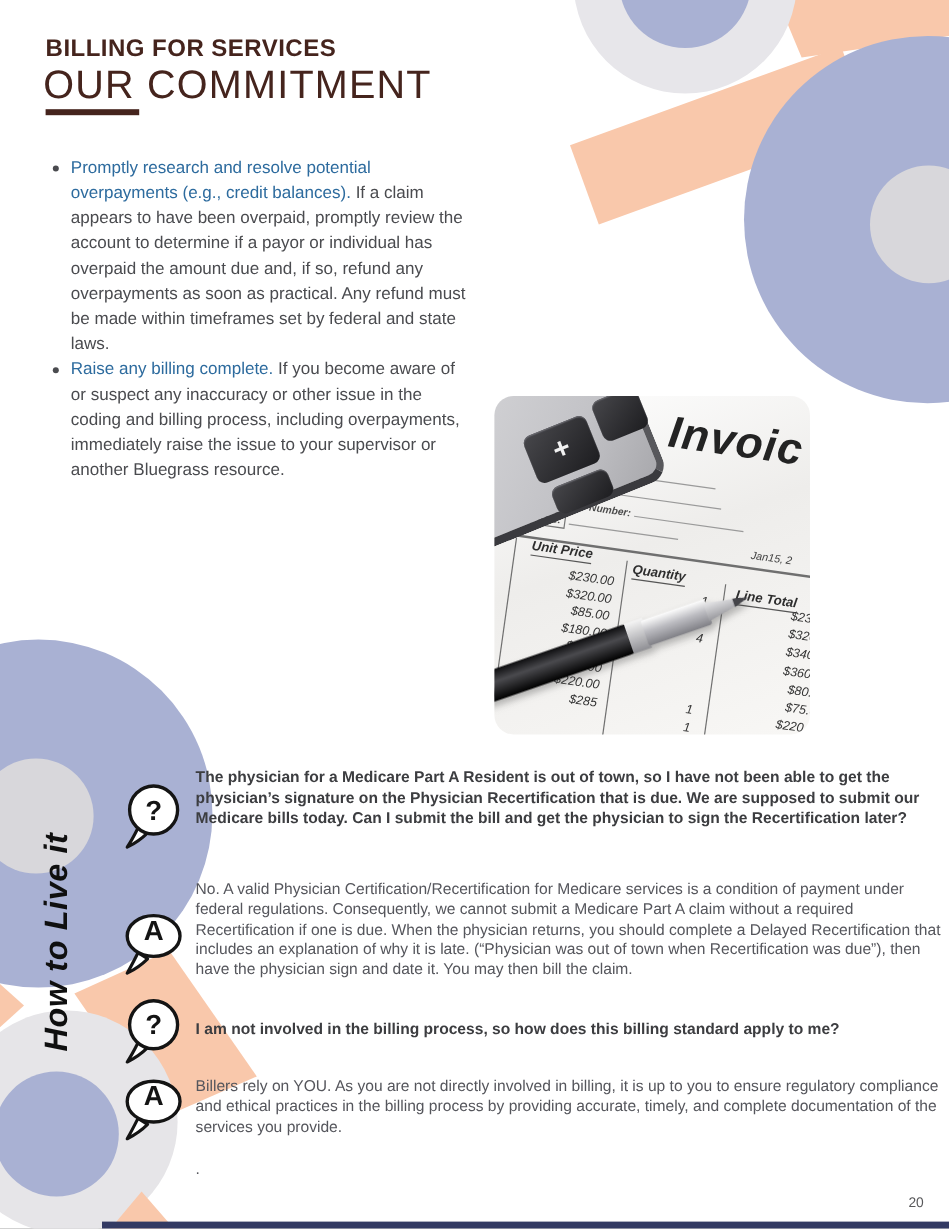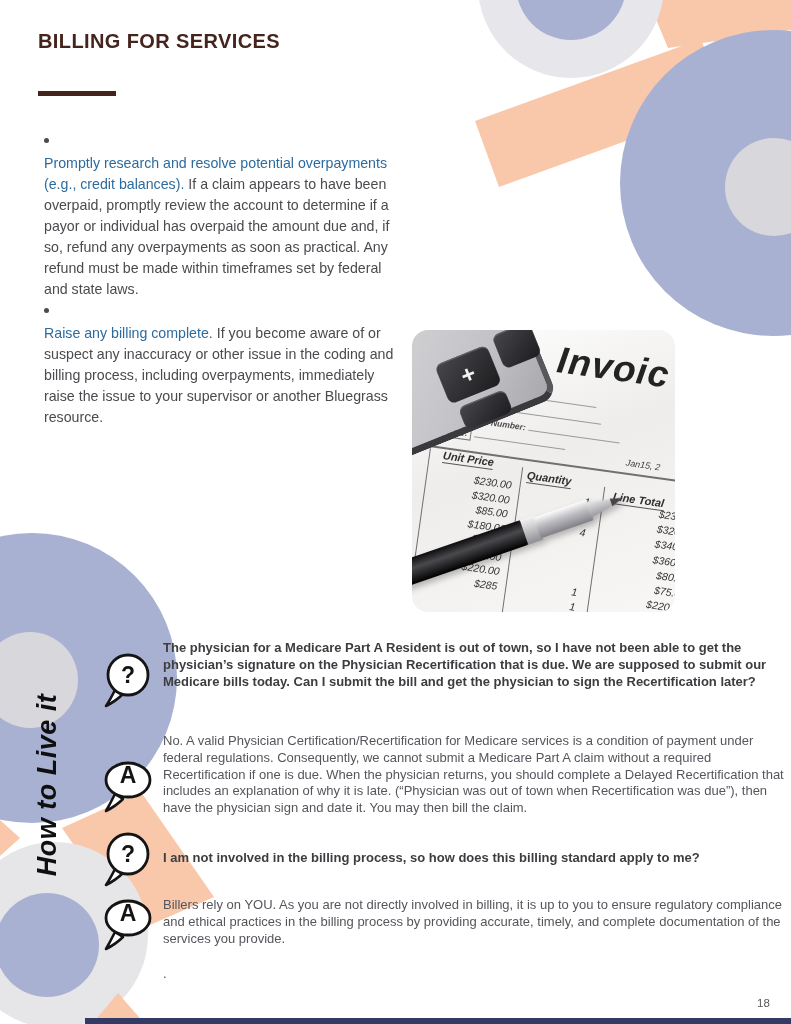--- a/index.html
+++ b/index.html
@@ -19,21 +19,21 @@
     position:absolute; left:36px; top:52px; z-index:3;
     font-size:33px; font-weight:400; letter-spacing:1px; color:#45241d;
   }
   .title-underline{
     position:absolute; left:38px; top:91px; width:78px; height:5px;
     background:#45241d; z-index:3;
   }
 
   
   .bullets{position:absolute; left:44px; top:130px; width:350px; z-index:3;}
-  .bullet{display:flex; gap:10px; font-size:14.2px; line-height:21px; color:#4a4b4f;flex-direction:column;}
+  .bullet{display:flex; gap:10px; font-size:14.2px; line-height:21px; color:#4a4b4f;}
   .bullet .dot{flex:0 0 auto; width:5px; height:5px; border-radius:50%; background:#4a4b4f; margin-top:8px;}
   .lead{color:#2d6b9e;}
 
   
   .photo{
     position:absolute; left:412px; top:330px; width:263px; height:282px;
     border-radius:16px; overflow:hidden; z-index:2;
     background:linear-gradient(160deg,#ffffff 0%, #eeedeb 45%, #f8f7f5 100%);
   }
   .tilt{position:absolute; inset:0; transform:rotate(8deg); transform-origin:130px 140px;}
@@ -112,20 +112,21 @@
     <circle cx="32" cy="678" r="145" fill="#a9b1d3"></circle>
     <circle cx="30" cy="680" r="48" fill="#d8d7db"></circle>
     <polygon points="62,828 141,792 214,897 134,932" fill="#f9c8ab"></polygon>
     <polygon points="0,820 20,838 0,856" fill="#f9c8ab"></polygon>
     <circle cx="55" cy="935" r="93" fill="#e6e5e8"></circle>
     <circle cx="47" cy="945" r="52" fill="#a9b1d3"></circle>
     <polygon points="92,1024 118,993 145,1024" fill="#f9c8ab"></polygon>
   </svg>
 
   <div class="kicker">BILLING FOR SERVICES</div>
+  <div class="title">OUR COMMITMENT</div>
   <div class="title-underline"></div>
 
   <div class="bullets">
     <div class="bullet">
       <span class="dot"></span>
       <span><span class="lead">Promptly research and resolve potential overpayments (e.g., credit balances).</span><span> If a claim appears to have been overpaid, promptly review the account to determine if a payor or individual has overpaid the amount due and, if so, refund any overpayments as soon as practical. Any refund must be made within timeframes set by federal and state laws.</span></span>
     </div>
     <div class="bullet">
       <span class="dot"></span>
       <span><span class="lead">Raise any billing complete.</span><span> If you become aware of or suspect any inaccuracy or other issue in the coding and billing process, including overpayments, immediately raise the issue to your supervisor or another Bluegrass resource.</span></span>
@@ -224,15 +225,15 @@
     <span class="glyph" style="top:0;">A</span>
   </div>
 
   <div class="qa-text qa-q" style="top:640px;">The physician for a Medicare Part A Resident is out of town, so I have not been able to get the physician’s signature on the Physician Recertification that is due. We are supposed to submit our Medicare bills today. Can I submit the bill and get the physician to sign the Recertification later?</div>
   <div class="qa-text qa-a" style="top:733px;">No. A valid Physician Certification/Recertification for Medicare services is a condition of payment under federal regulations. Consequently, we cannot submit a Medicare Part A claim without a required Recertification if one is due. When the physician returns, you should complete a Delayed Recertification that includes an explanation of why it is late. (“Physician was out of town when Recertification was due”), then have the physician sign and date it. You may then bill the claim.</div>
   <div class="qa-text qa-q" style="top:850px;">I am not involved in the billing process, so how does this billing standard apply to me?</div>
   <div class="qa-text qa-a" style="top:897px;">Billers rely on YOU. As you are not directly involved in billing, it is up to you to ensure regulatory compliance and ethical practices in the billing process by providing accurate, timely, and complete documentation of the services you provide.</div>
   <div class="stray">.</div>
 
   <div class="footer-bar"></div>
-  <div class="page-num">18</div>
+  <div class="page-num">20</div>
 
 </div>
 
 </body></html>

